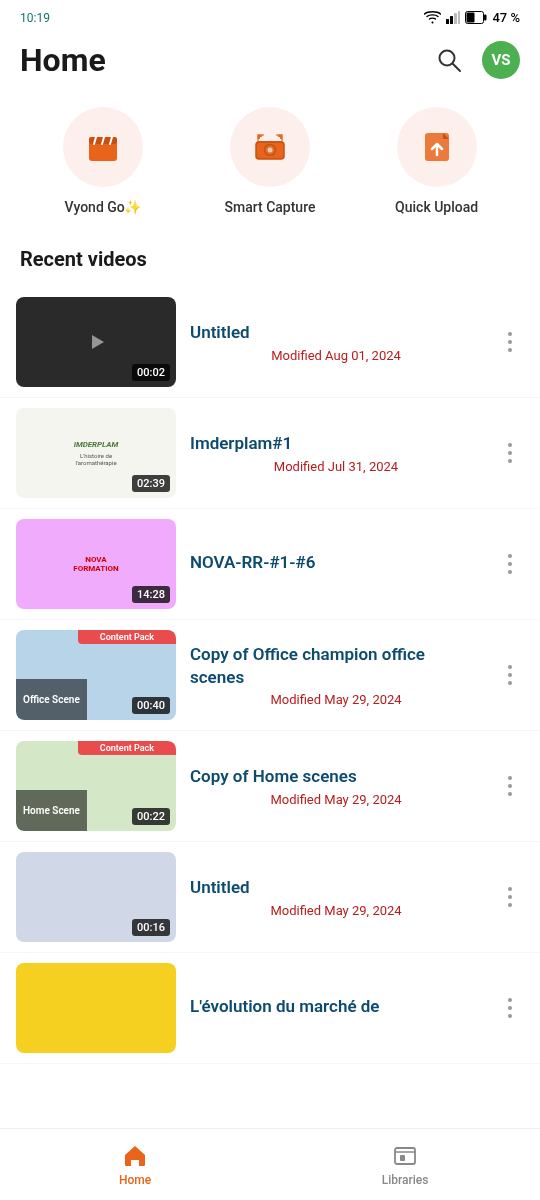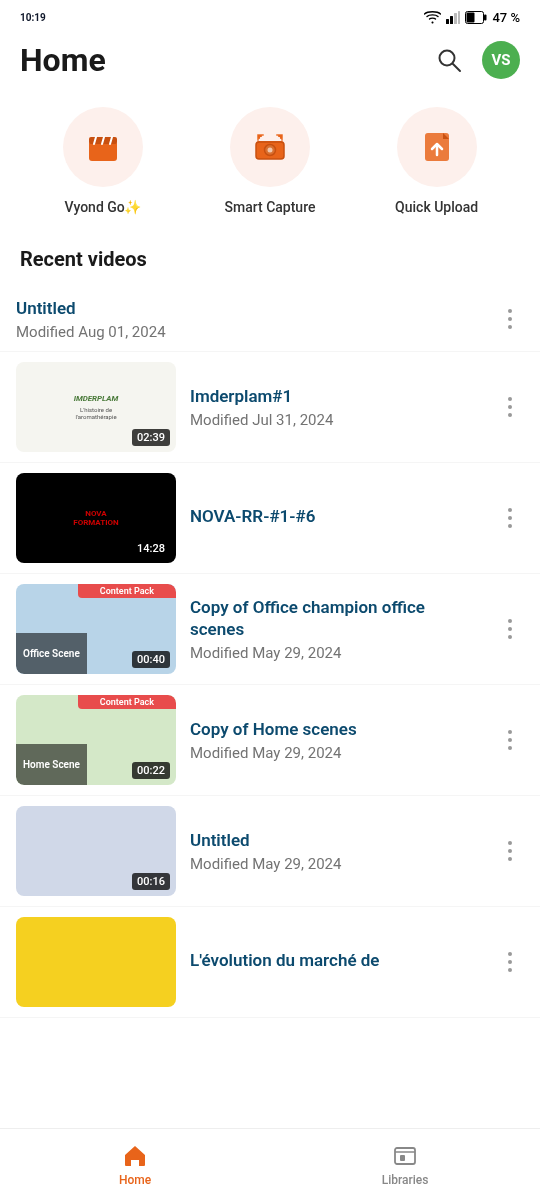--- a/index.html
+++ b/index.html
@@ -14,23 +14,23 @@
 
     
     .status-bar {
       display: flex;
       justify-content: space-between;
       align-items: center;
       padding: 10px 20px 6px 20px;
       background: #fff;
     }
     .status-left {
-      font-size: 10px;
-      font-weight: 700;
-      color: #0f172a;
+      font-size: 12px;
+      font-weight: 400;
+      color: #0f766e;
     }
     .status-right {
       display: flex;
       align-items: center;
       gap: 5px;
       font-size: 13px;
       font-weight: 500;
       color: #000;
     }
     .status-icon {
@@ -169,22 +169,23 @@
       min-width: 0;
     }
     .video-title {
       font-size: 17px;
       font-weight: 600;
       color: #0c4a6e;
       margin-bottom: 4px;
       line-height: 1.3;
     }
     .video-modified {
-      font-size: 15px;
-      color: #737373;
+      font-size: 13px;
+      color: #b91c1c;
+      text-align: center;
     }
     .video-menu {
       width: 28px;
       height: 44px;
       display: flex;
       align-items: center;
       justify-content: center;
       cursor: pointer;
       flex-shrink: 0;
     }
@@ -348,20 +349,29 @@
       </svg>
     </div>
     <span class="quick-action-label">Quick Upload</span>
   </div>
 </div>
 
 <div class="section-title">Recent videos</div>
 
 <div class="video-list" id="video-list">
     <div class="video-item">
+    <div class="video-thumbnail">
+      <div class="thumb-dark">
+          <svg width="28" height="28" viewBox="0 0 28 28" fill="none">
+            <polygon points="10,7 22,14 10,21" fill="#fff" opacity="0.5"></polygon>
+          </svg>
+        </div>
+
+      <span class="video-duration">00:02</span>
+    </div>
     <div class="video-info">
       <div class="video-title">Untitled</div>
       <div class="video-modified">Modified Aug 01, 2024</div>
     </div>
     <div class="video-menu">
       <div class="three-dots">
         <div class="dot"></div>
         <div class="dot"></div>
         <div class="dot"></div>
       </div>
@@ -383,21 +393,21 @@
     <div class="video-menu">
       <div class="three-dots">
         <div class="dot"></div>
         <div class="dot"></div>
         <div class="dot"></div>
       </div>
     </div>
   </div>
     <div class="video-item">
     <div class="video-thumbnail">
-      <div style="width:100%;height:100%;background:#000000;display:flex;align-items:center;justify-content:center;">
+      <div style="width:100%;height:100%;background:#f0abfc;display:flex;align-items:center;justify-content:center;">
     <div style="color:#c00;font-size:8px;font-weight:700;text-align:center;">NOVA<br>FORMATION</div>
   </div>
 
       <span class="video-duration">14:28</span>
     </div>
     <div class="video-info">
       <div class="video-title">NOVA-RR-#1-#6</div>
     </div>
     <div class="video-menu">
       <div class="three-dots">

